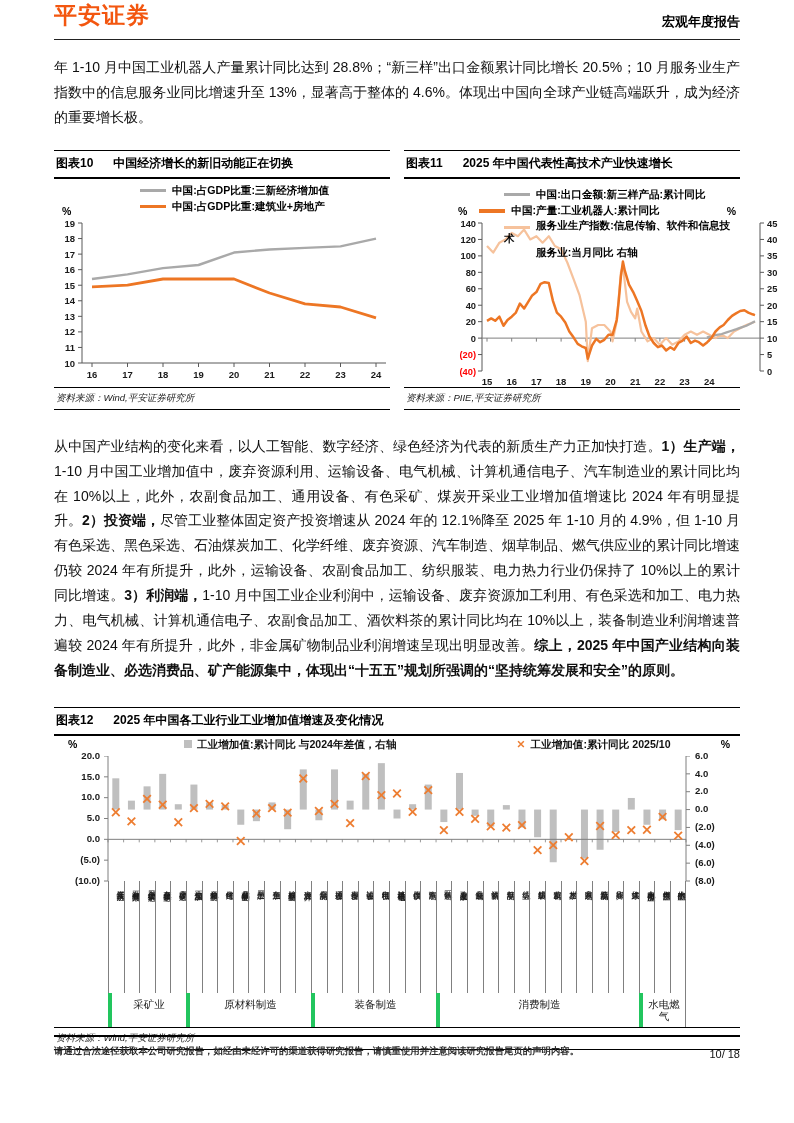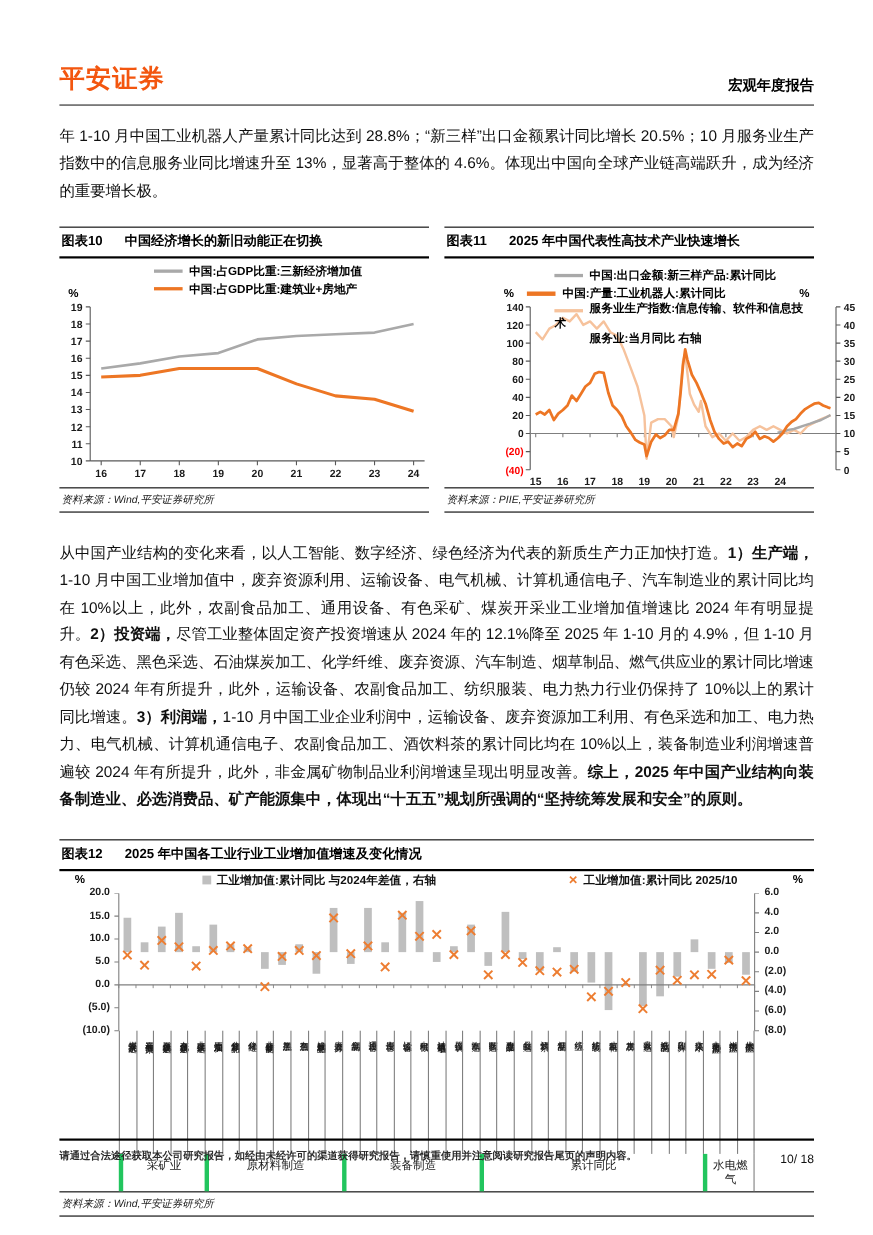--- a/index.html
+++ b/index.html
@@ -3,21 +3,21 @@
 <meta charset="utf-8">
 <style>
   * { box-sizing: border-box; margin: 0; padding: 0; }
   body { background: #e9e9e9; font-family: "Liberation Sans", sans-serif; }
   .page {
     position: relative; width: 794px; height: 1123px; margin: 0 auto;
     background: #ffffff; padding: 0 54px; color: #111; overflow: hidden;
   }
   
   .header { display: flex; justify-content: space-between; align-items: flex-end;
-    padding-top: 56px; padding-bottom: 8px; border-bottom: 1px solid #222; }
+    padding-bottom: 8px; border-bottom: 1px solid #222; }
   .logo { font-size: 23px; font-weight: bold; color: #f3560f; letter-spacing: 1px; }
   .report-type { font-size: 13px; font-weight: bold; color: #000; }
   
   .para { margin-top: 15px; font-size: 14px; line-height: 1.78; text-align: justify; color: #101010; }
   .para .bold { font-weight: bold; }
   
   .charts-row { display: flex; gap: 14px; margin-top: 20px; }
   .fig { width: 336px; }
   .fig-wide { width: 686px; margin-top: 24px; }
   .fig-title { display: flex; gap: 20px; border-top: 1px solid #000; border-bottom: 2px solid #000;
@@ -469,21 +469,21 @@
           <div class="cat-cell" style="width: 15.6216px;">印刷媒介</div>
           <div class="cat-cell" style="width: 15.6216px;">文体娱乐</div>
           <div class="cat-cell" style="width: 15.6216px;">电力热力生产供应</div>
           <div class="cat-cell" style="width: 15.6216px;">燃气生产供应</div>
           <div class="cat-cell" style="width: 15.6216px;">水的生产供应</div>
         </div>
       <div class="grp-row" id="fig12-groups">
           <div class="grp-cell" style="width: 78.1081px;">采矿业</div>
           <div class="grp-cell" style="width: 124.973px;">原材料制造</div>
           <div class="grp-cell" style="width: 124.973px;">装备制造</div>
-          <div class="grp-cell" style="width: 203.081px;">累计同比</div>
+          <div class="grp-cell" style="width: 203.081px;">消费制造</div>
           <div class="grp-cell" style="width: 46.8649px;">水电燃气</div>
         </div>
     </div>
     <div class="fig-source">资料来源：Wind,平安证券研究所</div>
   </div>
 
   <div class="footer">
     <div class="disclaimer">请通过合法途径获取本公司研究报告，如经由未经许可的渠道获得研究报告，请慎重使用并注意阅读研究报告尾页的声明内容。</div>
     <div class="page-num">10/ 18</div>
   </div>

